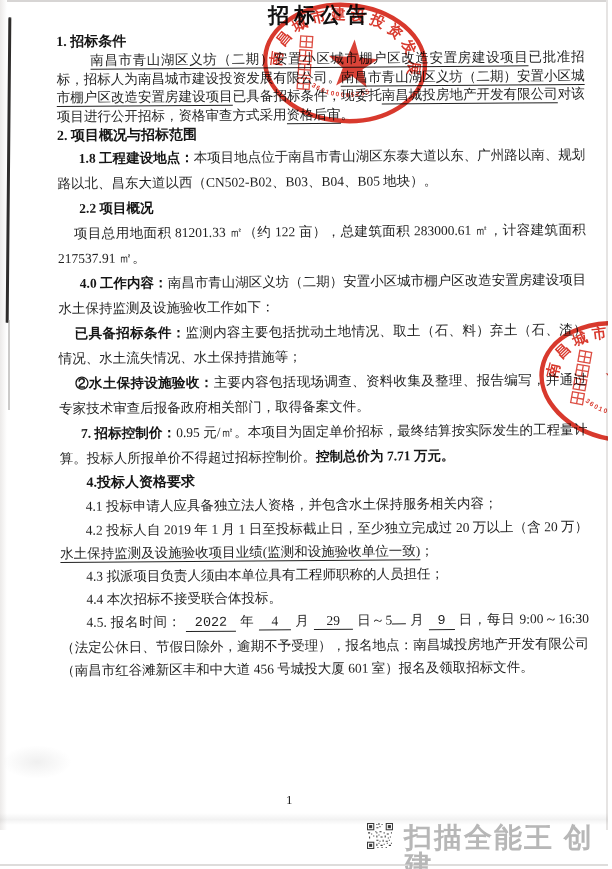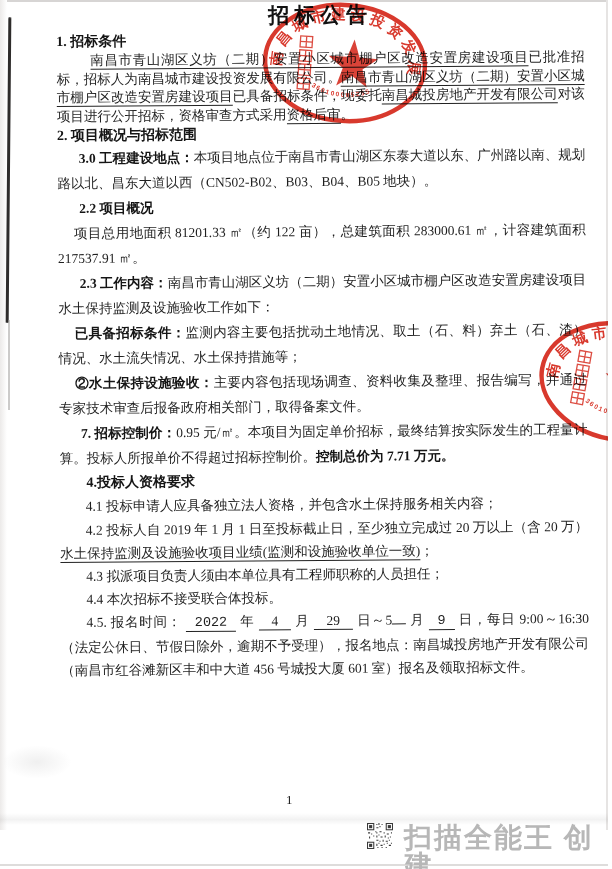--- a/index.html
+++ b/index.html
@@ -70,24 +70,24 @@
   <div class="doc">
     <p class="title">招标公告</p>
 
     <p class="h-num">1. 招标条件</p>
 
     <p class="para1"><span class="u">南昌市青山湖区义坊（二期）安置小区城市棚户区改造安置房建设项目</span><span>已批准招标，招标人为南昌城市建设投资发展有限公司。</span><span class="u">南昌市青山湖区义坊（二期）安置小区城市棚户区改造安置房建设项目</span><span>已具备招标条件，现委托</span><span class="u">南昌城投房地产开发有限公司</span><span>对该项目进行公开招标，资格审查方式采用</span><span class="u">资格后审</span><span>。</span></p>
 
     <p class="h2m">2. 项目概况与招标范围</p>
 
     <div class="mid">
-      <p class="ind16"><span class="bl">3.0 工程建设地点：</span><span>本项目地点位于南昌市青山湖区东泰大道以东、广州路以南、规划路以北、昌东大道以西（CN502-B02、B03、B04、B05 地块）。</span></p>
+      <p class="ind16"><span class="bl">1.8 工程建设地点：</span><span>本项目地点位于南昌市青山湖区东泰大道以东、广州路以南、规划路以北、昌东大道以西（CN502-B02、B03、B04、B05 地块）。</span></p>
       <p class="ind16 bl">2.2 项目概况</p>
       <p class="ind12">项目总用地面积 81201.33 ㎡（约 122 亩），总建筑面积 283000.61 ㎡，计容建筑面积 217537.91 ㎡。</p>
-      <p class="ind16"><span class="bl">2.3 工作内容：</span><span>南昌市青山湖区义坊（二期）安置小区城市棚户区改造安置房建设项目水土保持监测及设施验收工作如下：</span></p>
+      <p class="ind16"><span class="bl">4.0 工作内容：</span><span>南昌市青山湖区义坊（二期）安置小区城市棚户区改造安置房建设项目水土保持监测及设施验收工作如下：</span></p>
       <p class="ind12"><span class="bl">已具备招标条件：</span><span>监测内容主要包括扰动土地情况、取土（石、料）弃土（石、渣）情况、水土流失情况、水土保持措施等；</span></p>
       <p class="ind12"><span class="bl">②水土保持设施验收：</span><span>主要内容包括现场调查、资料收集及整理、报告编写，并通过专家技术审查后报备政府相关部门，取得备案文件。</span></p>
       <p class="ind16"><span class="bl">7. 招标控制价：</span><span>0.95 元/㎡。本项目为固定单价招标，最终结算按实际发生的工程量计算。投标人所报单价不得超过招标控制价。</span><span class="bl">控制总价为 7.71 万元。</span></p>
     </div>
 
     <p class="h4">4.投标人资格要求</p>
 
     <div class="s4">
       <p class="mt5">4.1 投标申请人应具备独立法人资格，并包含水土保持服务相关内容；</p>
       <p><span>4.2 投标人自 2019 年 1 月 1 日至投标截止日，至少独立完成过 20 万以上（含 20 万）</span><span class="u">水土保持监测及设施验收项目业绩(监测和设施验收单位一致)</span><span>；</span></p>

